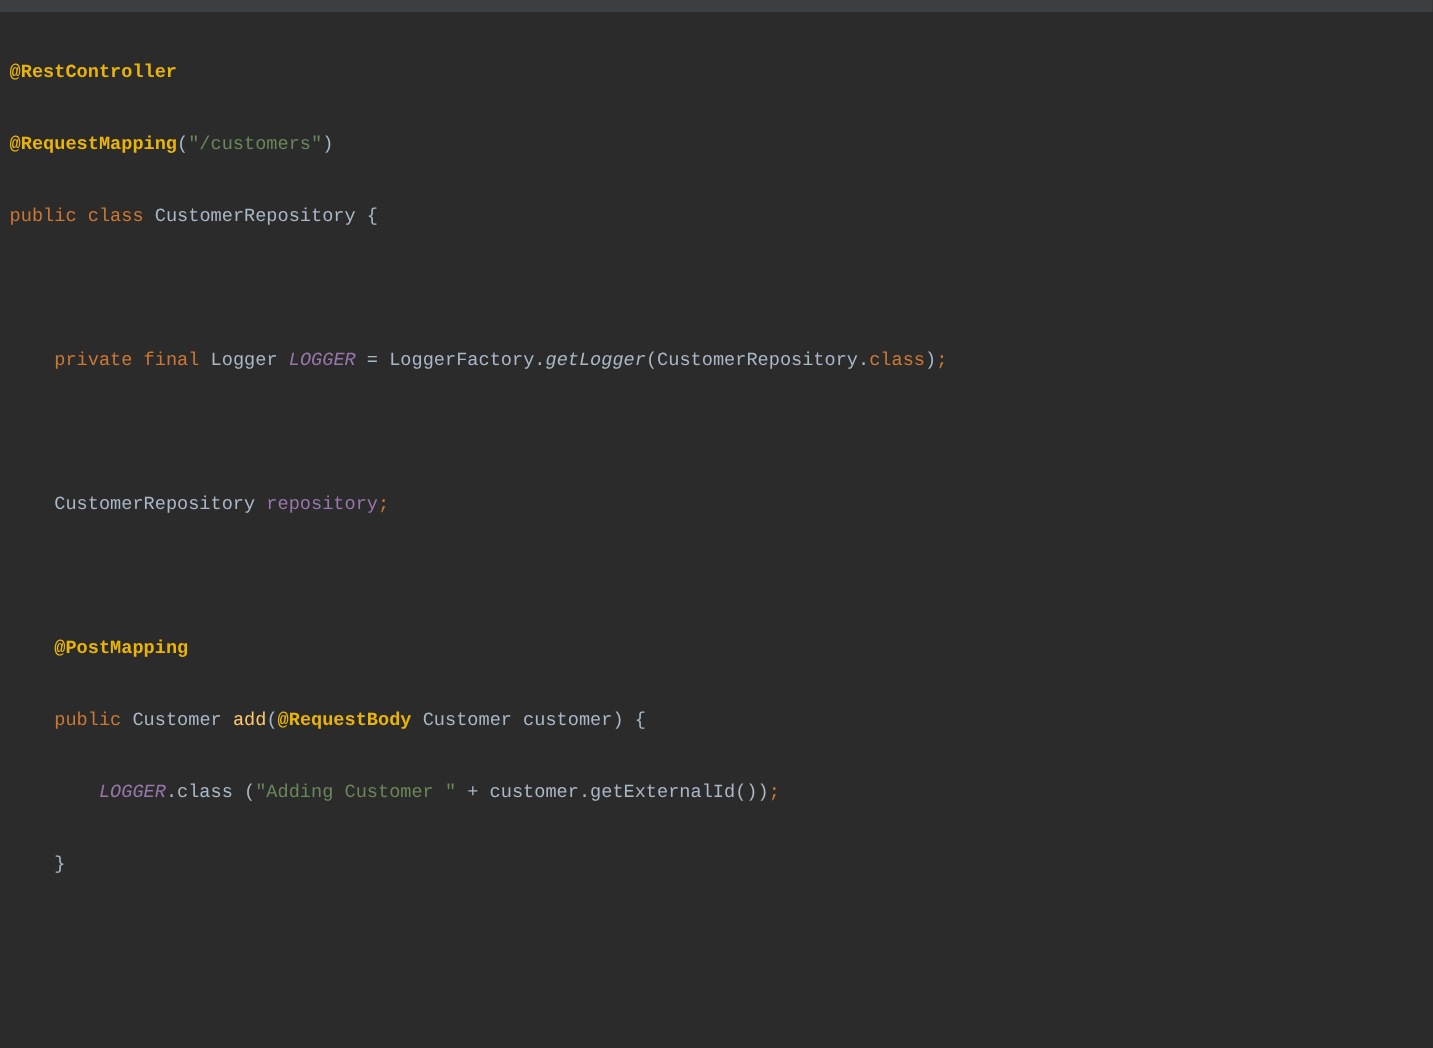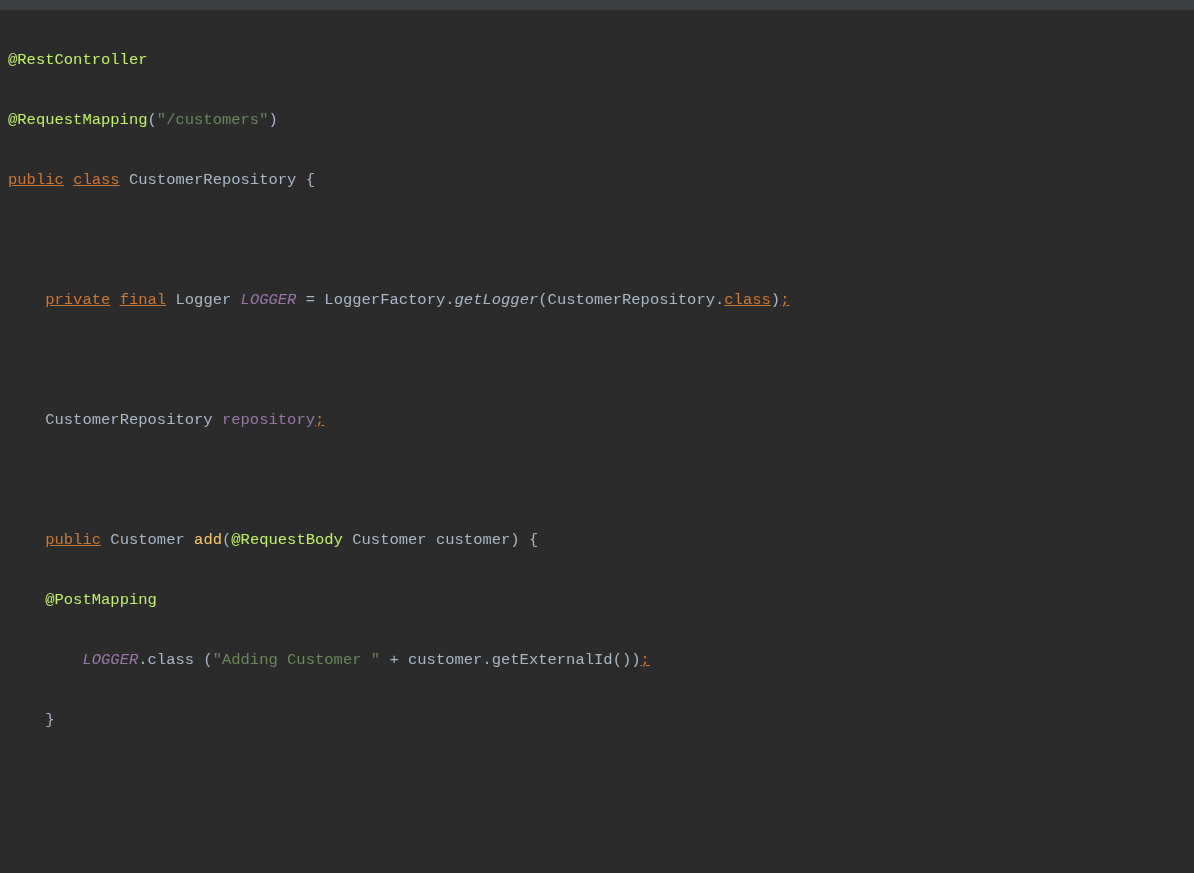--- a/index.html
+++ b/index.html
@@ -24,43 +24,43 @@
       width: 100%;
     }
     .editor {
       padding: 5px 0 0 0;
       white-space: pre;
       position: relative;
     }
     .code-line {
       padding-left: 8px;
     }
-    .kw-orange { color: #cc7832; text-decoration: underline; }
-    .annotation { color: #bef264; }
+    .kw-orange { color: #cc7832; }
+    .annotation { color: #eab308; font-weight: bold; }
     .string { color: #6a8759; }
     .field { color: #9876aa; }
     .method-decl { color: #ffc66d; }
     .italic { font-style: italic; }
   </style>
 </head>
 <body>
 
 <div class="top-bar"></div>
 
 <div class="editor">
 <div class="code-line"><span class="annotation">@RestController</span></div>
 <div class="code-line"><span class="annotation">@RequestMapping</span><span>(</span><span class="string">"/customers"</span><span>)</span></div>
 <div class="code-line"><span class="kw-orange">public</span> <span class="kw-orange">class</span> <span>CustomerRepository</span><span> {</span></div>
 <div class="code-line"> </div>
 <div class="code-line">    <span class="kw-orange">private</span> <span class="kw-orange">final</span> <span>Logger</span> <span class="field italic">LOGGER</span><span> = </span><span>LoggerFactory.</span><span class="italic">getLogger</span><span>(CustomerRepository.</span><span class="kw-orange">class</span><span>)</span><span class="kw-orange">;</span></div>
 <div class="code-line"> </div>
 <div class="code-line">    <span>CustomerRepository</span> <span class="field">repository</span><span class="kw-orange">;</span></div>
 <div class="code-line"> </div>
+<div class="code-line">    <span class="annotation">@PostMapping</span></div>
 <div class="code-line">    <span class="kw-orange">public</span> <span>Customer</span> <span class="method-decl">add</span><span>(</span><span class="annotation">@RequestBody</span><span> Customer customer) {</span></div>
-<div class="code-line">    <span class="annotation">@PostMapping</span></div>
 <div class="code-line">        <span class="field italic">LOGGER</span><span>.class (</span><span class="string">"Adding Customer "</span><span> + customer.getExternalId())</span><span class="kw-orange">;</span></div>
 <div class="code-line">    <span>}</span></div>
 
 
 
 
 
 
 
 

